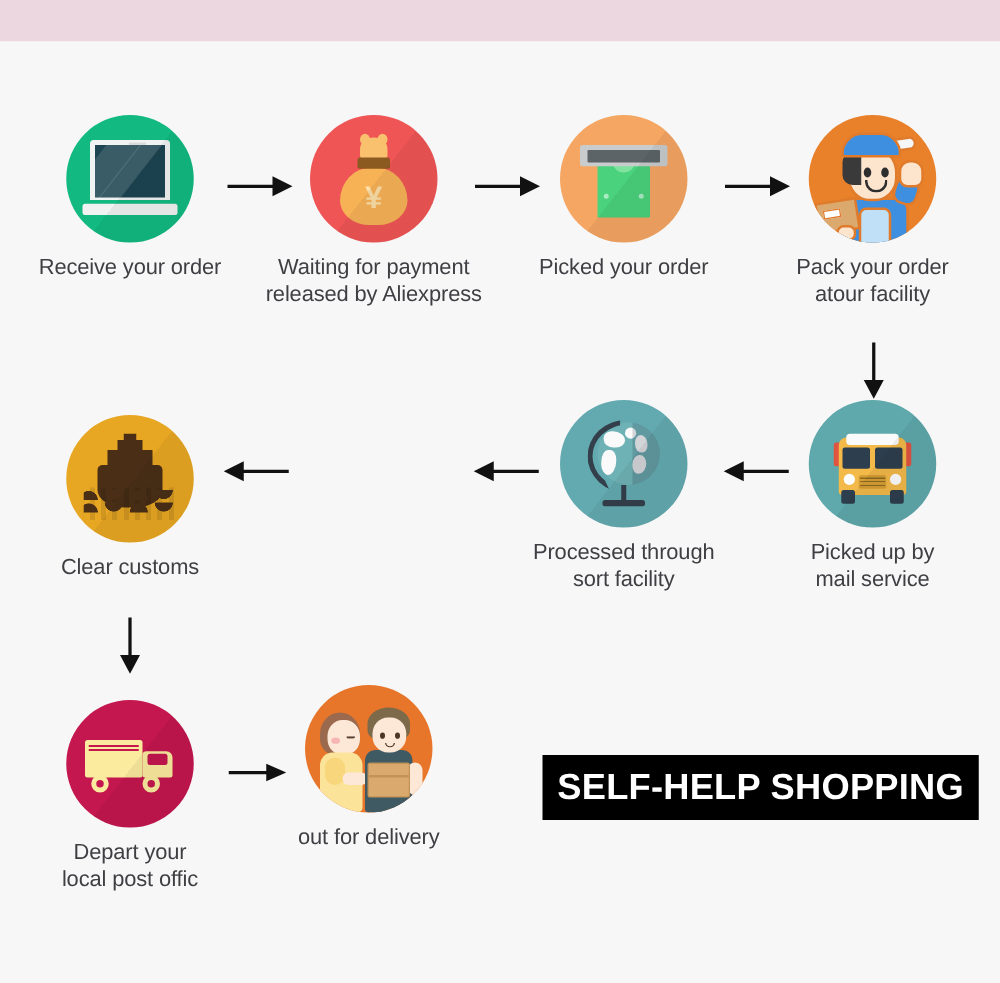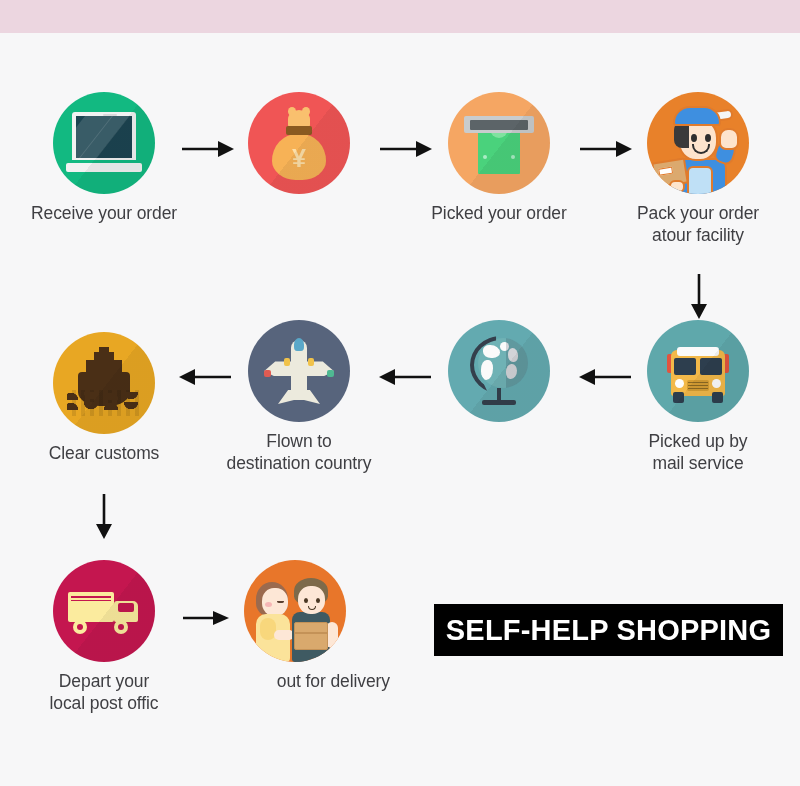--- a/index.html
+++ b/index.html
@@ -363,20 +363,22 @@
   <div class="node" style="left:204px; top:92px;">
     <div class="circle" style="background:#f05555">
       <div class="ic-bag">
         <div class="bag-body"></div>
         <div class="bag-top"></div>
         <div class="bag-neck"></div>
         <div class="bag-yen">¥</div>
       </div>
       <div class="sheen"></div>
     </div>
+    <div class="node-label">Waiting for payment
+released by Aliexpress</div>
   </div>
 
   <div class="arrow-h" style="left:378px; top:138px;">
     <svg width="56" height="22" viewBox="0 0 56 22">
         <path d="M2 11 H42" stroke="#111" stroke-width="2.6" fill="none"></path>
         <path d="M38 3 L54 11 L38 19 Z" fill="#111"></path>
       </svg>
   </div>
 
   <div class="node" style="left:404px; top:92px;">
@@ -447,36 +449,20 @@
     <div class="node-label">Clear customs</div>
   </div>
 
   <div class="arrow-h" style="left:177px; top:366px;">
     <svg width="56" height="22" viewBox="0 0 56 22">
         <path d="M54 11 H14" stroke="#111" stroke-width="2.6" fill="none"></path>
         <path d="M18 3 L2 11 L18 19 Z" fill="#111"></path>
       </svg>
   </div>
 
-  <div class="node" style="left:204px; top:320px;">
-    <div class="circle" style="background:#57647c">
-      <div class="ic-plane">
-        <div class="pl-wing"></div>
-        <div class="pl-tail"></div>
-        <div class="pl-fuse"></div>
-        <div class="pl-nose"></div>
-        <div class="pl-eng l"></div>
-          <div class="pl-eng r"></div>
-        <div class="pl-tip l"></div>
-          <div class="pl-tip r"></div>
-      </div>
-    </div>
-    <div class="node-label">Flown to
-destination country</div>
-  </div>
 
   <div class="arrow-h" style="left:377px; top:366px;">
     <svg width="56" height="22" viewBox="0 0 56 22">
         <path d="M54 11 H14" stroke="#111" stroke-width="2.6" fill="none"></path>
         <path d="M18 3 L2 11 L18 19 Z" fill="#111"></path>
       </svg>
   </div>
 
   <div class="node" style="left:404px; top:320px;">
     <div class="circle" style="background:#63aab0">
@@ -488,20 +474,22 @@
           <div class="cont c4"></div>
             <div class="cont c5"></div>
           <div class="globe-shade"></div>
         </div>
         <div class="globe-arc"></div>
         <div class="globe-stem"></div>
         <div class="globe-foot"></div>
       </div>
       <div class="sheen"></div>
     </div>
+    <div class="node-label">Processed through
+sort facility</div>
   </div>
 
   <div class="arrow-h" style="left:577px; top:366px;">
     <svg width="56" height="22" viewBox="0 0 56 22">
         <path d="M54 11 H14" stroke="#111" stroke-width="2.6" fill="none"></path>
         <path d="M18 3 L2 11 L18 19 Z" fill="#111"></path>
       </svg>
   </div>
 
   <div class="node" style="left:603px; top:320px;">
@@ -547,21 +535,21 @@
 local post offic</div>
   </div>
 
   <div class="arrow-h" style="left:181px; top:607px;">
     <svg width="50" height="22" viewBox="0 0 50 22">
         <path d="M2 11 H36" stroke="#111" stroke-width="2.6" fill="none"></path>
         <path d="M32 4 L48 11 L32 18 Z" fill="#111"></path>
       </svg>
   </div>
 
-  <div class="node" style="left:200px; top:560px;text-align:right;">
+  <div class="node" style="left:200px; top:548px;">
     <div class="circle" style="background:#e8762a">
       <div class="ic-people">
         <div class="pp-hair-w"></div>
         <div class="pp-face-w"></div>
         <div class="pp-cheek"></div>
         <div class="pp-eye-w"></div>
         <div class="pp-body-w"></div>
         <div class="pp-sleeve"></div>
         <div class="pp-arm-w"></div>
 

